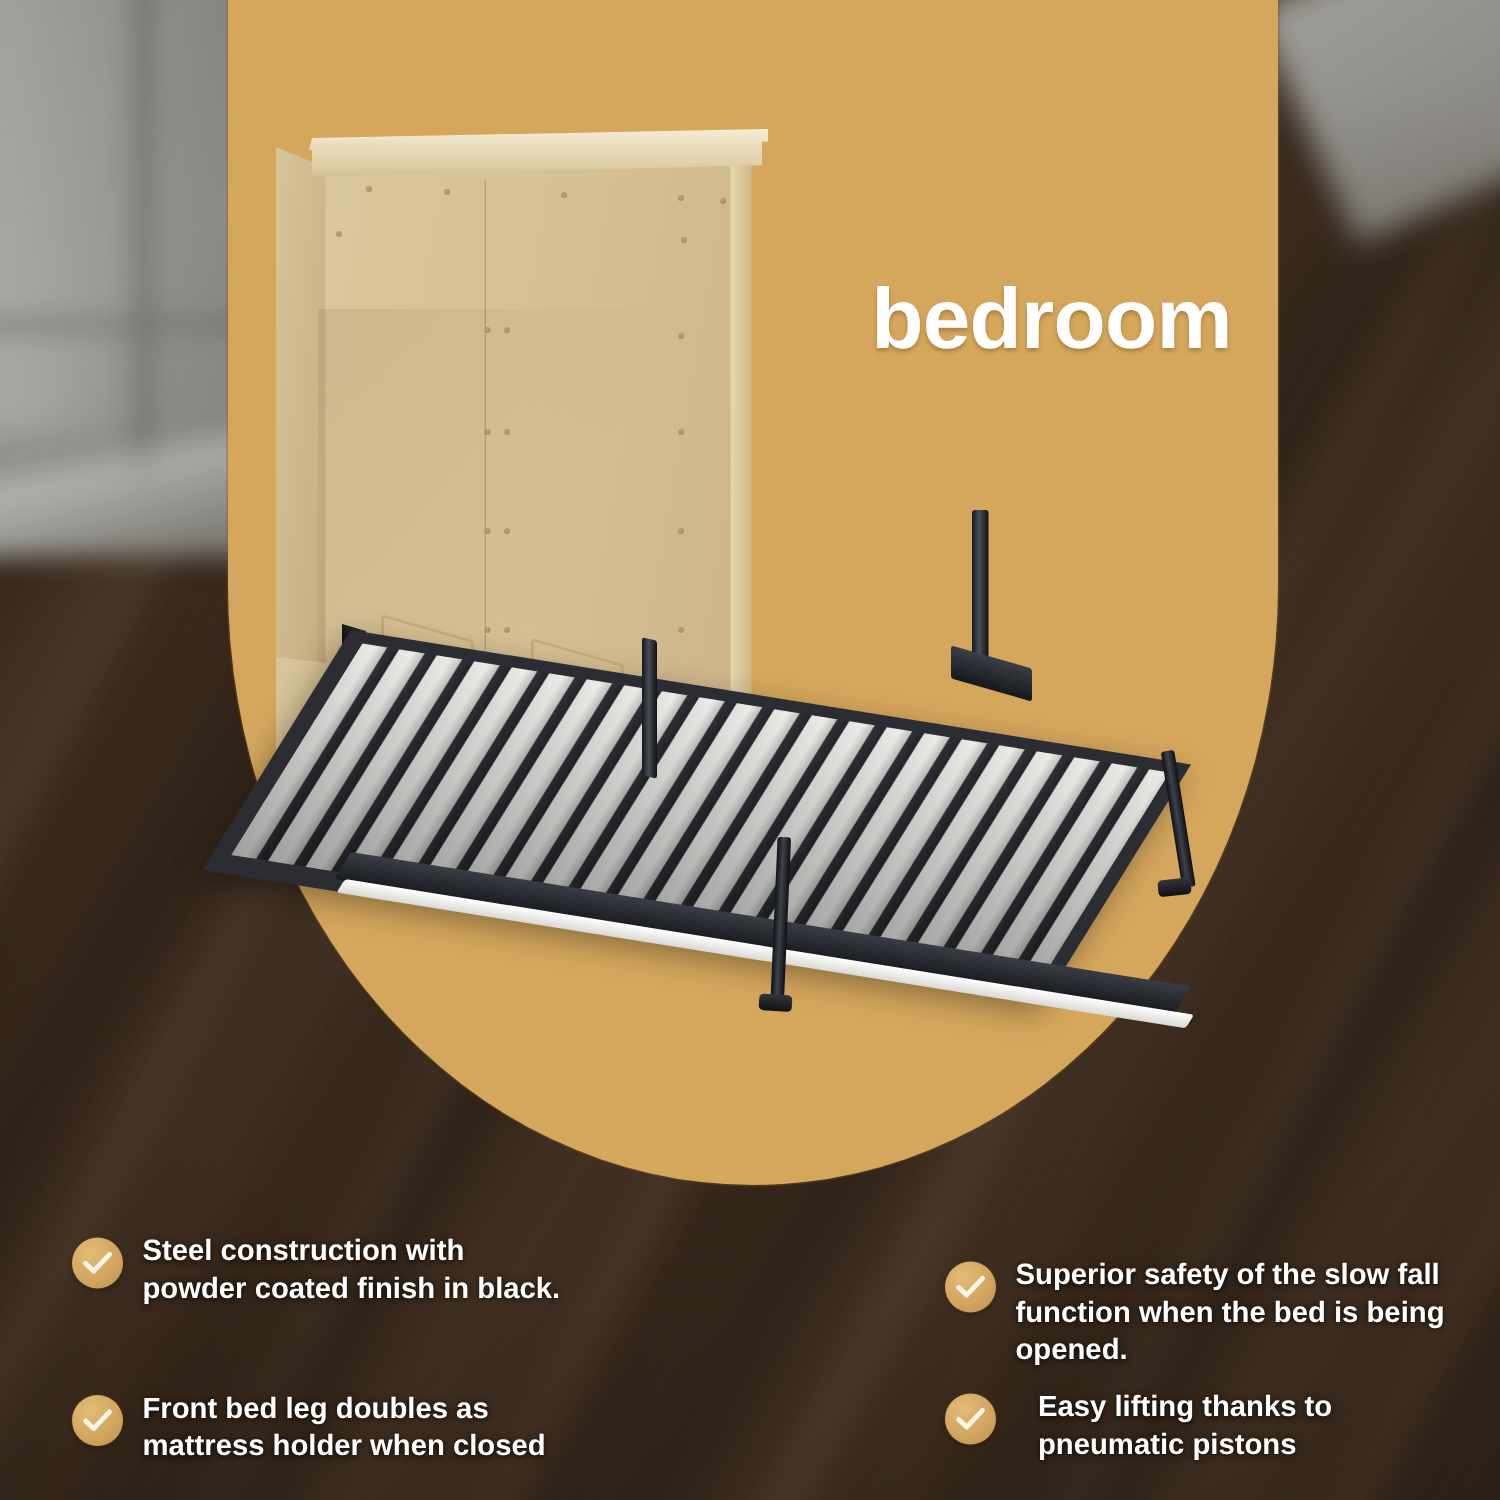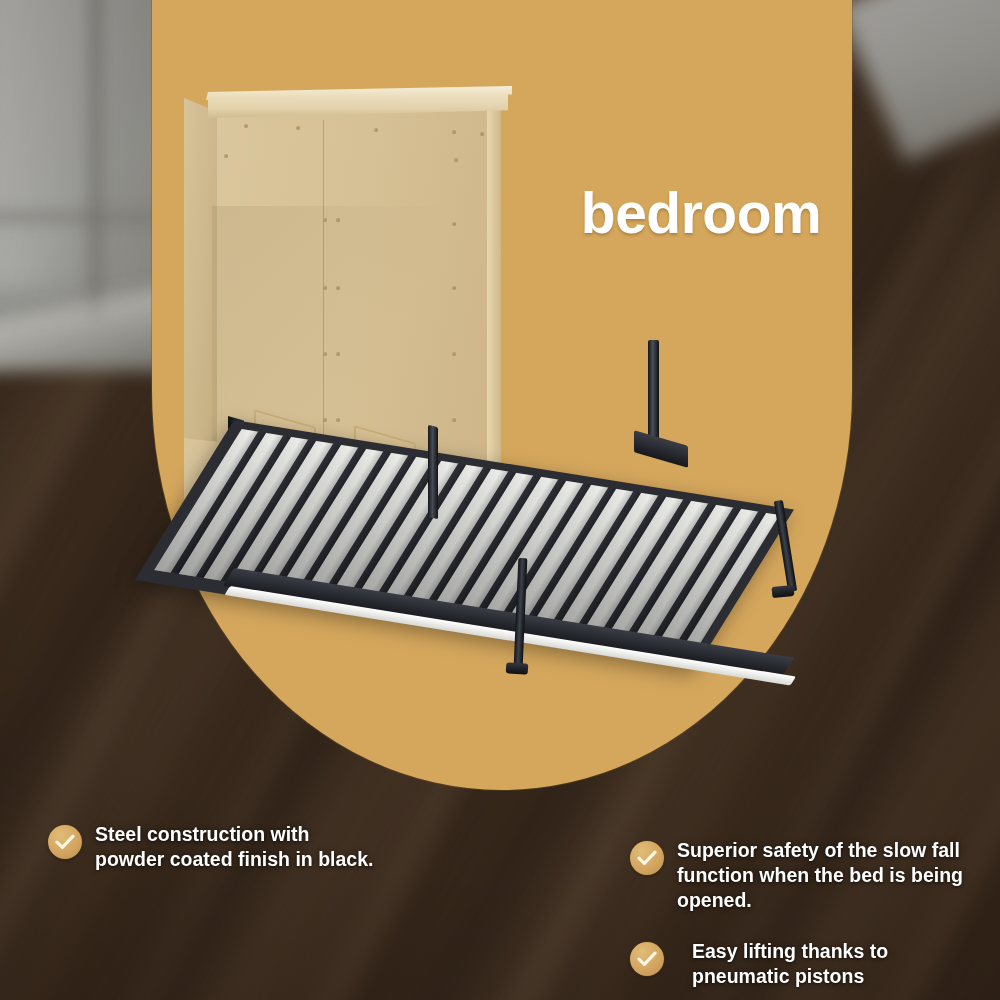--- a/index.html
+++ b/index.html
@@ -306,21 +306,21 @@
   .feat {
     position:absolute;
     display:flex;
     align-items:flex-start;
     gap:13px;
     margin-top:15px;
   }
   .feat-0 { left:48px;  top:12px;  width:330px; }
   .feat-1 { left:48px;  top:117px; width:345px; }
   .feat-2 { left:630px; top:28px;  width:335px; }
-  .feat-3 { left:630px; top:129px; width:330px;gap:28px; }
+  .feat-3 { left:630px; top:116px; width:330px;gap:28px; }
 
   .check {
     flex:0 0 auto;
     width:34px; height:34px; border-radius:50%;
     background:radial-gradient(circle at 36% 30%, #e2bc77 0%, #d2a45f 58%, #bb8f4f 100%);
     box-shadow:0 0 0 1px rgba(90,62,22,.35), 0 1px 3px rgba(0,0,0,.4);
     position:relative;
     margin-top:3px;
   }
   .check svg { position:absolute; left:7px; top:8px; }
@@ -419,20 +419,28 @@
 
     <div class="feat feat-0">
       <div class="check">
         <svg width="20" height="18" viewBox="0 0 20 18" aria-hidden="true">
           <path d="M2 9.2 L7.4 14.4 L18 3.2" fill="none" stroke="#fdf6e6" stroke-width="3.2" stroke-linecap="round" stroke-linejoin="round"></path>
         </svg>
       </div>
       <div class="feat-text">Steel construction with powder coated finish in black.</div>
     </div>
 
+    <div class="feat feat-1">
+      <div class="check">
+        <svg width="20" height="18" viewBox="0 0 20 18" aria-hidden="true">
+          <path d="M2 9.2 L7.4 14.4 L18 3.2" fill="none" stroke="#fdf6e6" stroke-width="3.2" stroke-linecap="round" stroke-linejoin="round"></path>
+        </svg>
+      </div>
+      <div class="feat-text">Front bed leg doubles as mattress holder when closed</div>
+    </div>
 
     <div class="feat feat-2">
       <div class="check">
         <svg width="20" height="18" viewBox="0 0 20 18" aria-hidden="true">
           <path d="M2 9.2 L7.4 14.4 L18 3.2" fill="none" stroke="#fdf6e6" stroke-width="3.2" stroke-linecap="round" stroke-linejoin="round"></path>
         </svg>
       </div>
       <div class="feat-text">Superior safety of the slow fall function when the bed is being opened.</div>
     </div>
 

